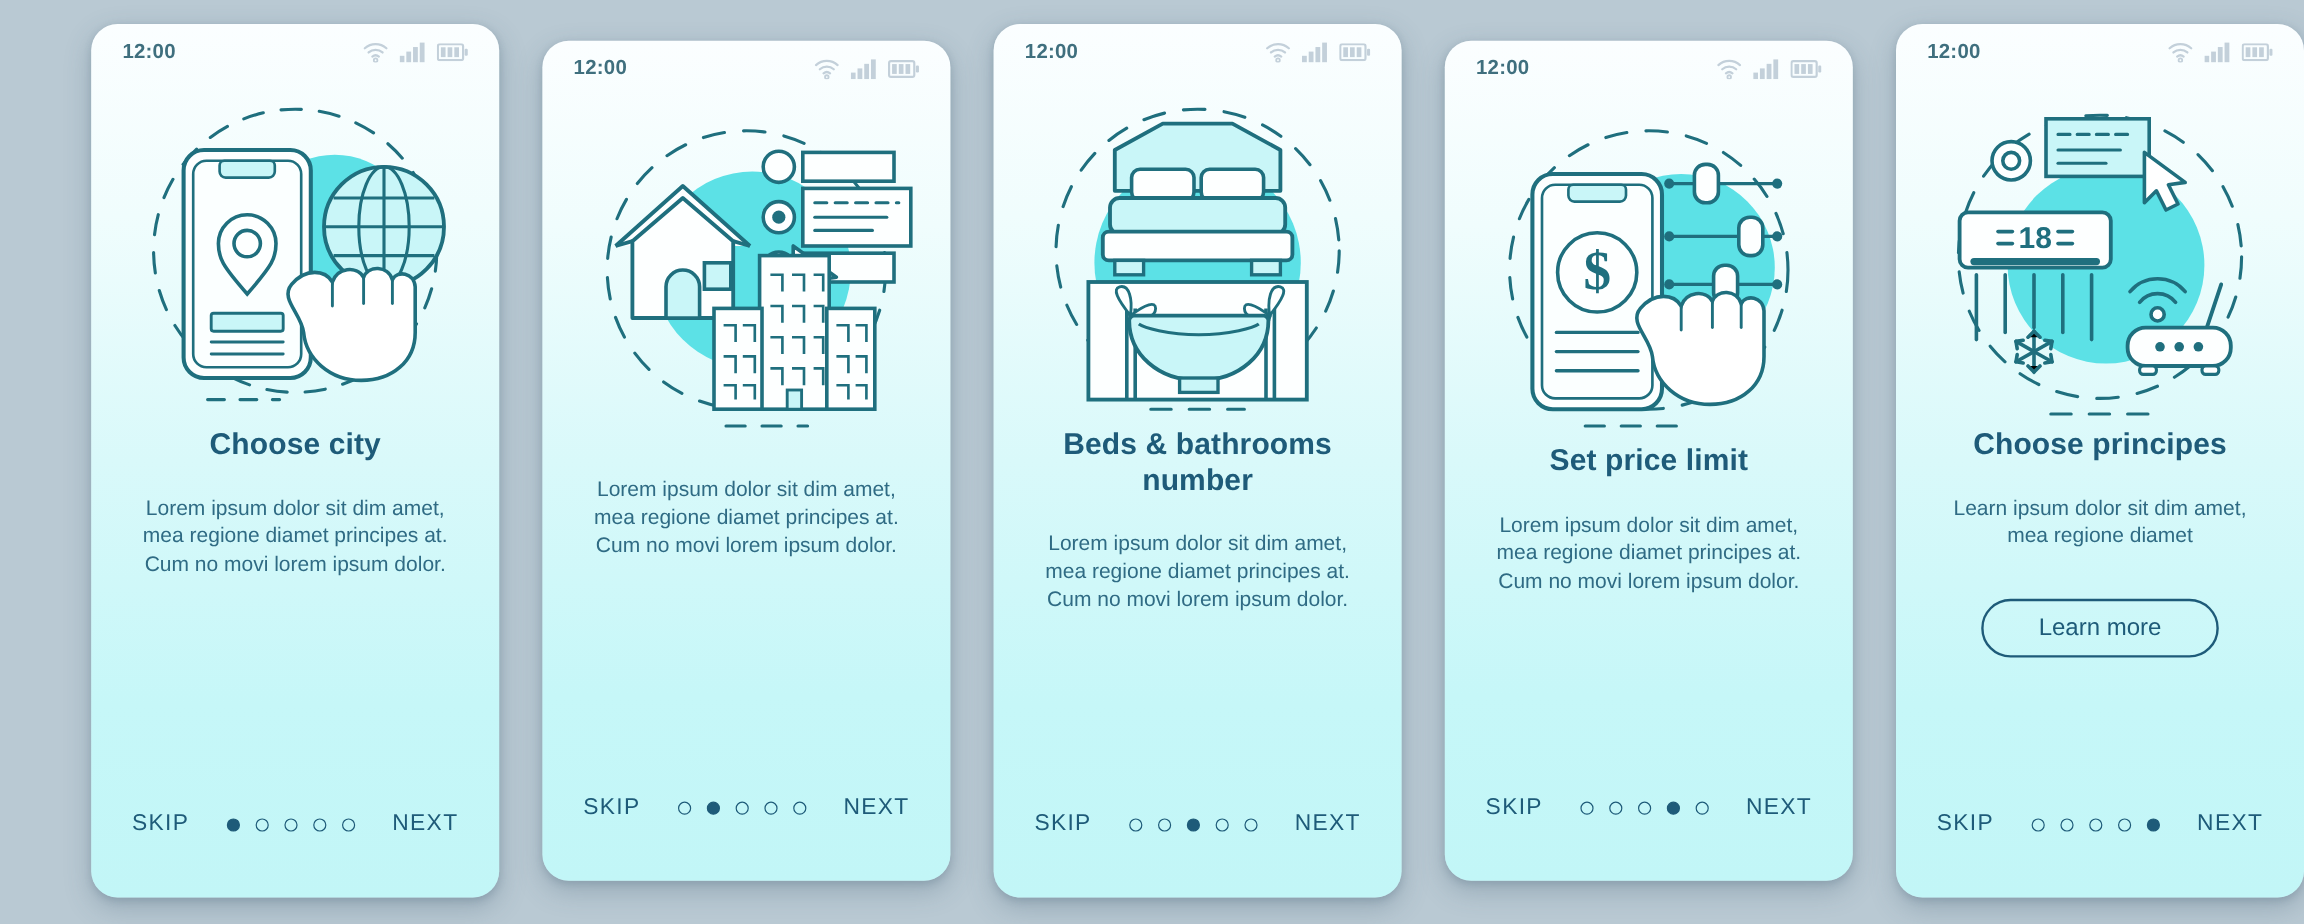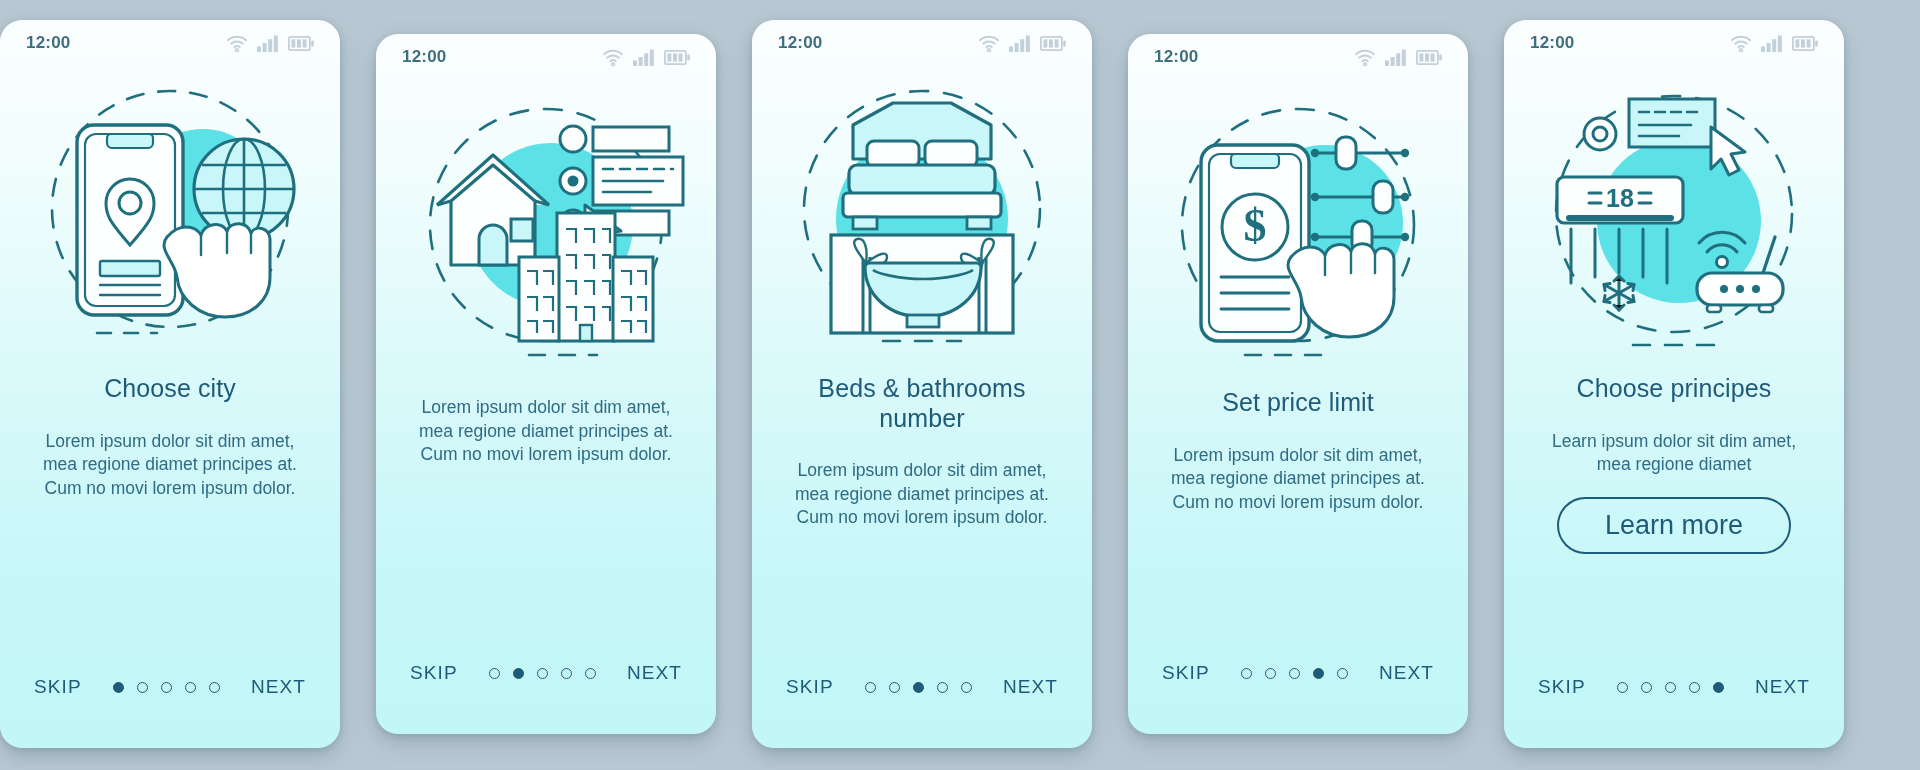--- a/index.html
+++ b/index.html
@@ -7,21 +7,21 @@
     width: 1920px; height: 770px;
     background: #b9c9d3;
     font-family: "Liberation Sans", sans-serif;
     overflow: hidden;
   }
   .stage {
     position: relative;
     width: 1920px; height: 770px;
     display: flex;
     align-items: flex-start;
-    justify-content: flex-start;
+    justify-content: flex-end;
     gap: 36px;
     padding-top: 20px;
   }
   .phone {
     position: relative;
     width: 340px;
     border-radius: 22px;
     background: linear-gradient(180deg, #fbfeff 0%, #f0fdfd 22%, #d9f9fa 50%, #c6f7f8 78%, #c2f6f7 100%);
     box-shadow: 0 8px 22px rgba(60,90,110,0.28), 0 2px 6px rgba(60,90,110,0.18);
     overflow: hidden;
@@ -63,42 +63,41 @@
   
   .body {
     flex: 1 1 auto;
     display: flex;
     flex-direction: column;
     align-items: center;
     padding: 0 28px;
   }
   .title {
     font-size: 25px;
-    font-weight: 400;
+    font-weight: 700;
     color: #1e5b79;
     text-align: center;
     line-height: 1.18;
-    margin-top: 18px;
     letter-spacing: .1px;
   }
   .desc {
     font-size: 17.5px;
     line-height: 1.35;
     color: #2f6b84;
     text-align: center;
     margin-top: 26px;
     max-width: 270px;
   }
   .learn-more {
-    margin-top: 20px;
+    margin-top: 40px;
     border: 2px solid #1e5b79;
     border-radius: 30px;
     color: #1e5b79;
     background: transparent;
-    font-size: 27px;
+    font-size: 20px;
     font-family: inherit;
     padding: 11px 46px;
     cursor: pointer;
     white-space: nowrap;
   }
 
   
   .nav {
     flex: 0 0 auto;
     height: 96px;

